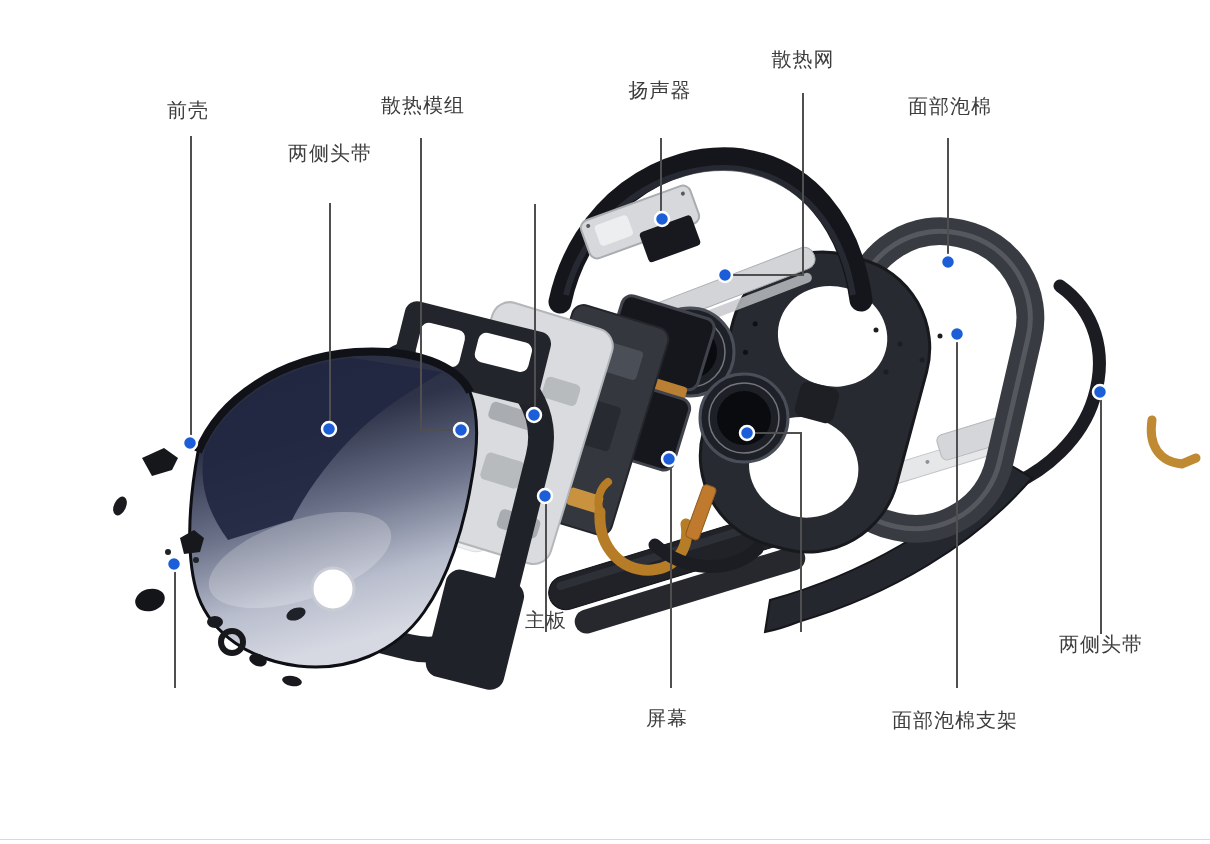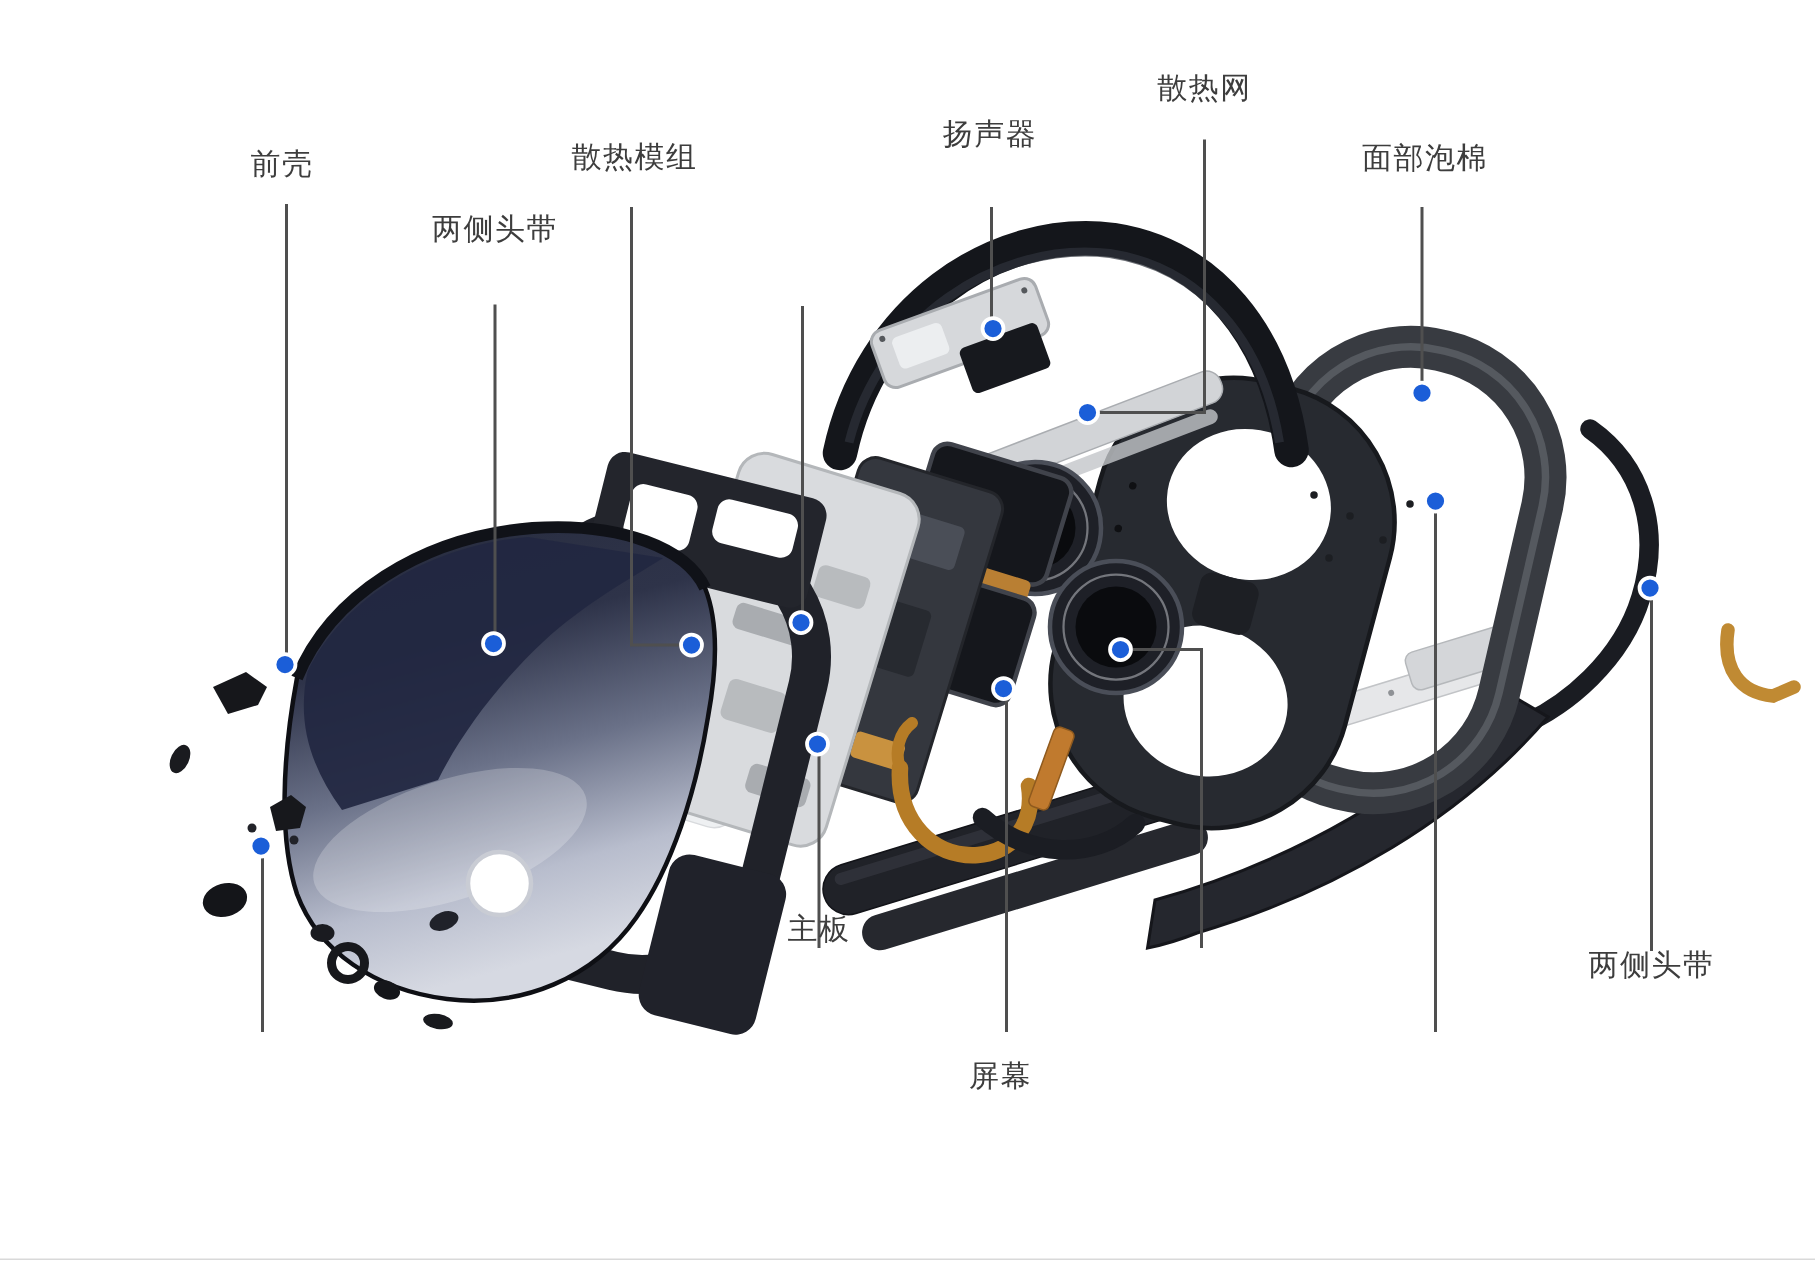--- a/index.html
+++ b/index.html
@@ -250,16 +250,17 @@
   </svg>
 
   <div class="callout-label" style="left:188px;top:100px">前壳</div>
   <div class="callout-label" style="left:330px;top:143px">两侧头带</div>
   <div class="callout-label" style="left:423px;top:95px">散热模组</div>
   <div class="callout-label" style="left:546px;top:610px">主板</div>
   <div class="callout-label" style="left:660px;top:80px">扬声器</div>
   <div class="callout-label" style="left:803px;top:49px">散热网</div>
   <div class="callout-label" style="left:667px;top:708px">屏幕</div>
   <div class="callout-label" style="left:950px;top:96px">面部泡棉</div>
+  <div class="callout-label" style="left:955px;top:710px">面部泡棉支架</div>
   <div class="callout-label" style="left:1101px;top:634px">两侧头带</div>
 
   <div class="footer-divider"></div>
 </div>
 
 </body></html>

